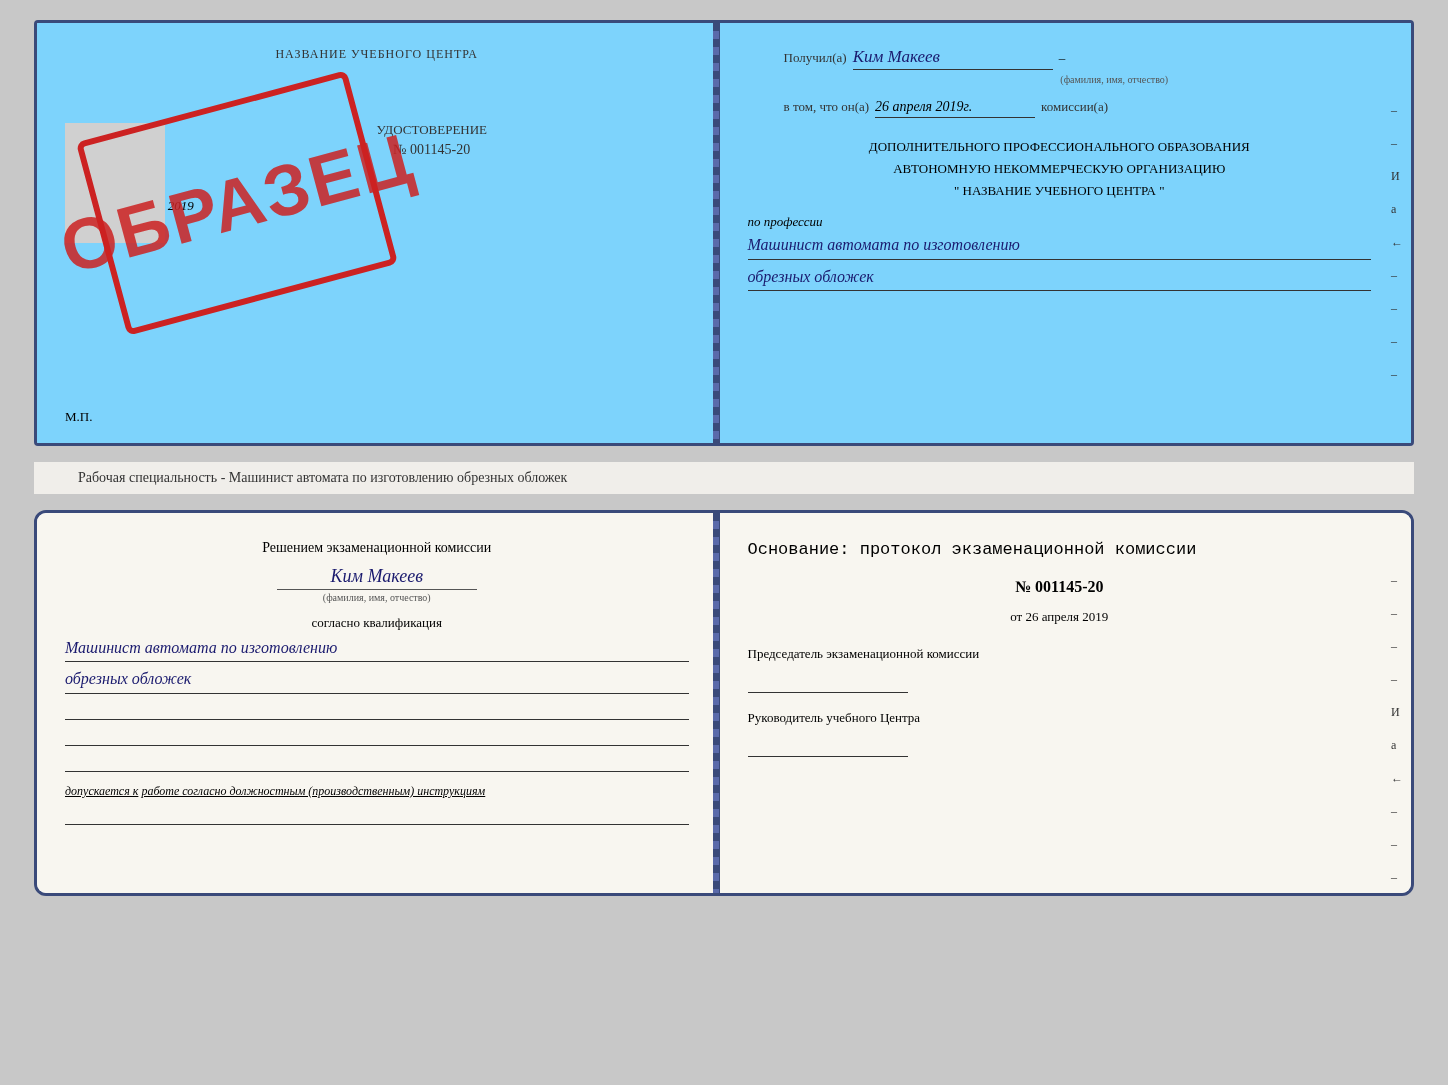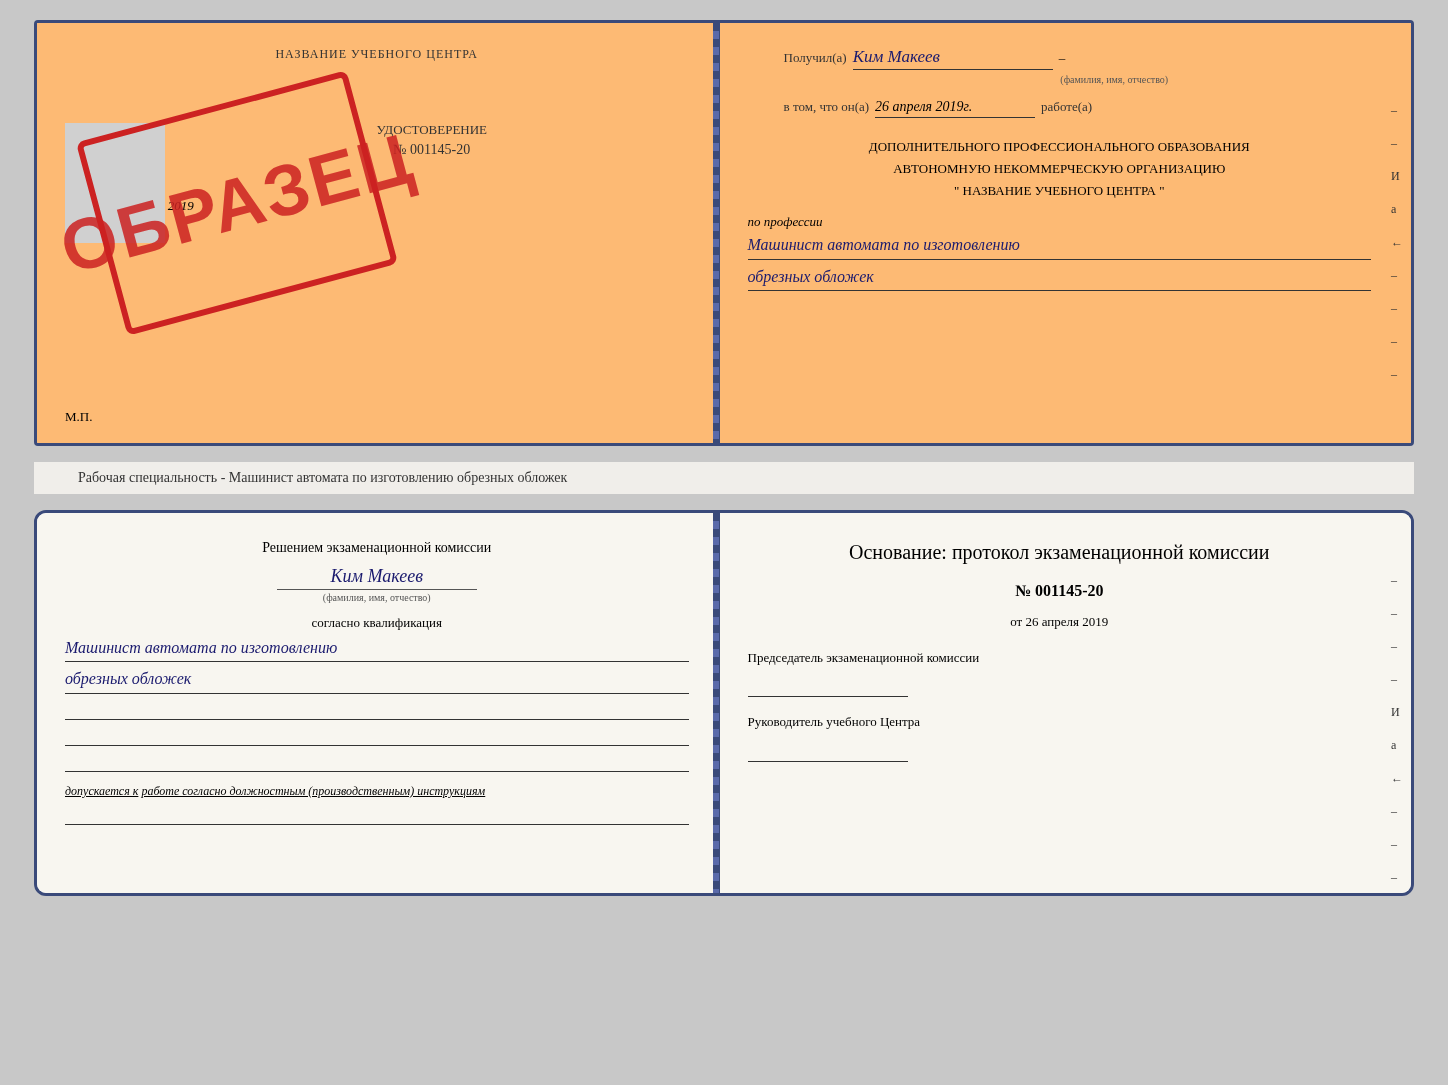--- a/index.html
+++ b/index.html
@@ -20,21 +20,21 @@
       border: 3px solid #3a4a7a;
       border-radius: 4px;
       width: 1380px;
       display: flex;
       overflow: hidden;
       position: relative;
     }
 
     .doc-half {
       flex: 1;
-      background: #fdba74;
+      background: #7dd3fc;
       padding: 24px 28px;
       position: relative;
       min-height: 420px;
     }
 
     .doc-half.left {
       border-right: 3px solid #3a4a7a;
     }
 
     
@@ -365,21 +365,21 @@
     <div class="right-line" style="margin-bottom:4px;">
       <span class="section-label">Получил(а)</span>
       <span class="underline-text" style="font-style:italic; color:#1a1a6e; font-size:17px;">Ким Макеев</span>
       <span style="font-size:13px;">–</span>
     </div>
     <div class="subtitle-small" style="margin-left:110px; margin-bottom:14px;">(фамилия, имя, отчество)</div>
 
     <div class="right-line">
       <span class="section-label">в том, что он(а)</span>
       <span class="underline-text" style="font-style:italic; min-width:160px;">26 апреля 2019г.</span>
-      <span class="section-label">работе(а)</span>
+      <span class="section-label">комиссии(а)</span>
     </div>
 
     <div class="org-name-block">
       <div>ДОПОЛНИТЕЛЬНОГО ПРОФЕССИОНАЛЬНОГО ОБРАЗОВАНИЯ</div>
       <div>АВТОНОМНУЮ НЕКОММЕРЧЕСКУЮ ОРГАНИЗАЦИЮ</div>
       <div>"   НАЗВАНИЕ УЧЕБНОГО ЦЕНТРА   "</div>
     </div>
 
     <div class="profession-label">по профессии</div>
     <div class="profession-value">Машинист автомата по изготовлению</div>
@@ -425,21 +425,21 @@
         <span>работе согласно должностным (производственным) инструкциям</span>
       </span>
     </div>
     <div class="blank-line" style="margin-top:8px;"></div>
 
     <div class="spine-strips"></div>
   </div>
 
   <div class="bottom-half" style="padding-right: 40px;">
     <div class="bottom-right-section">
-      <div style="font-size:20px; text-align:center; line-height:1.5;">Основание: протокол экзаменационной комиссии</div>
+      <div style="font-size:17px; line-height:1.5;font-family:Liberation Mono, monospace;">Основание: протокол экзаменационной комиссии</div>
 
       <div class="protocol-number">
         <span>№</span>
         <span>001145-20</span>
       </div>
 
       <div class="protocol-date">
         <span>от</span>
         <span>26 апреля 2019</span>
       </div>

